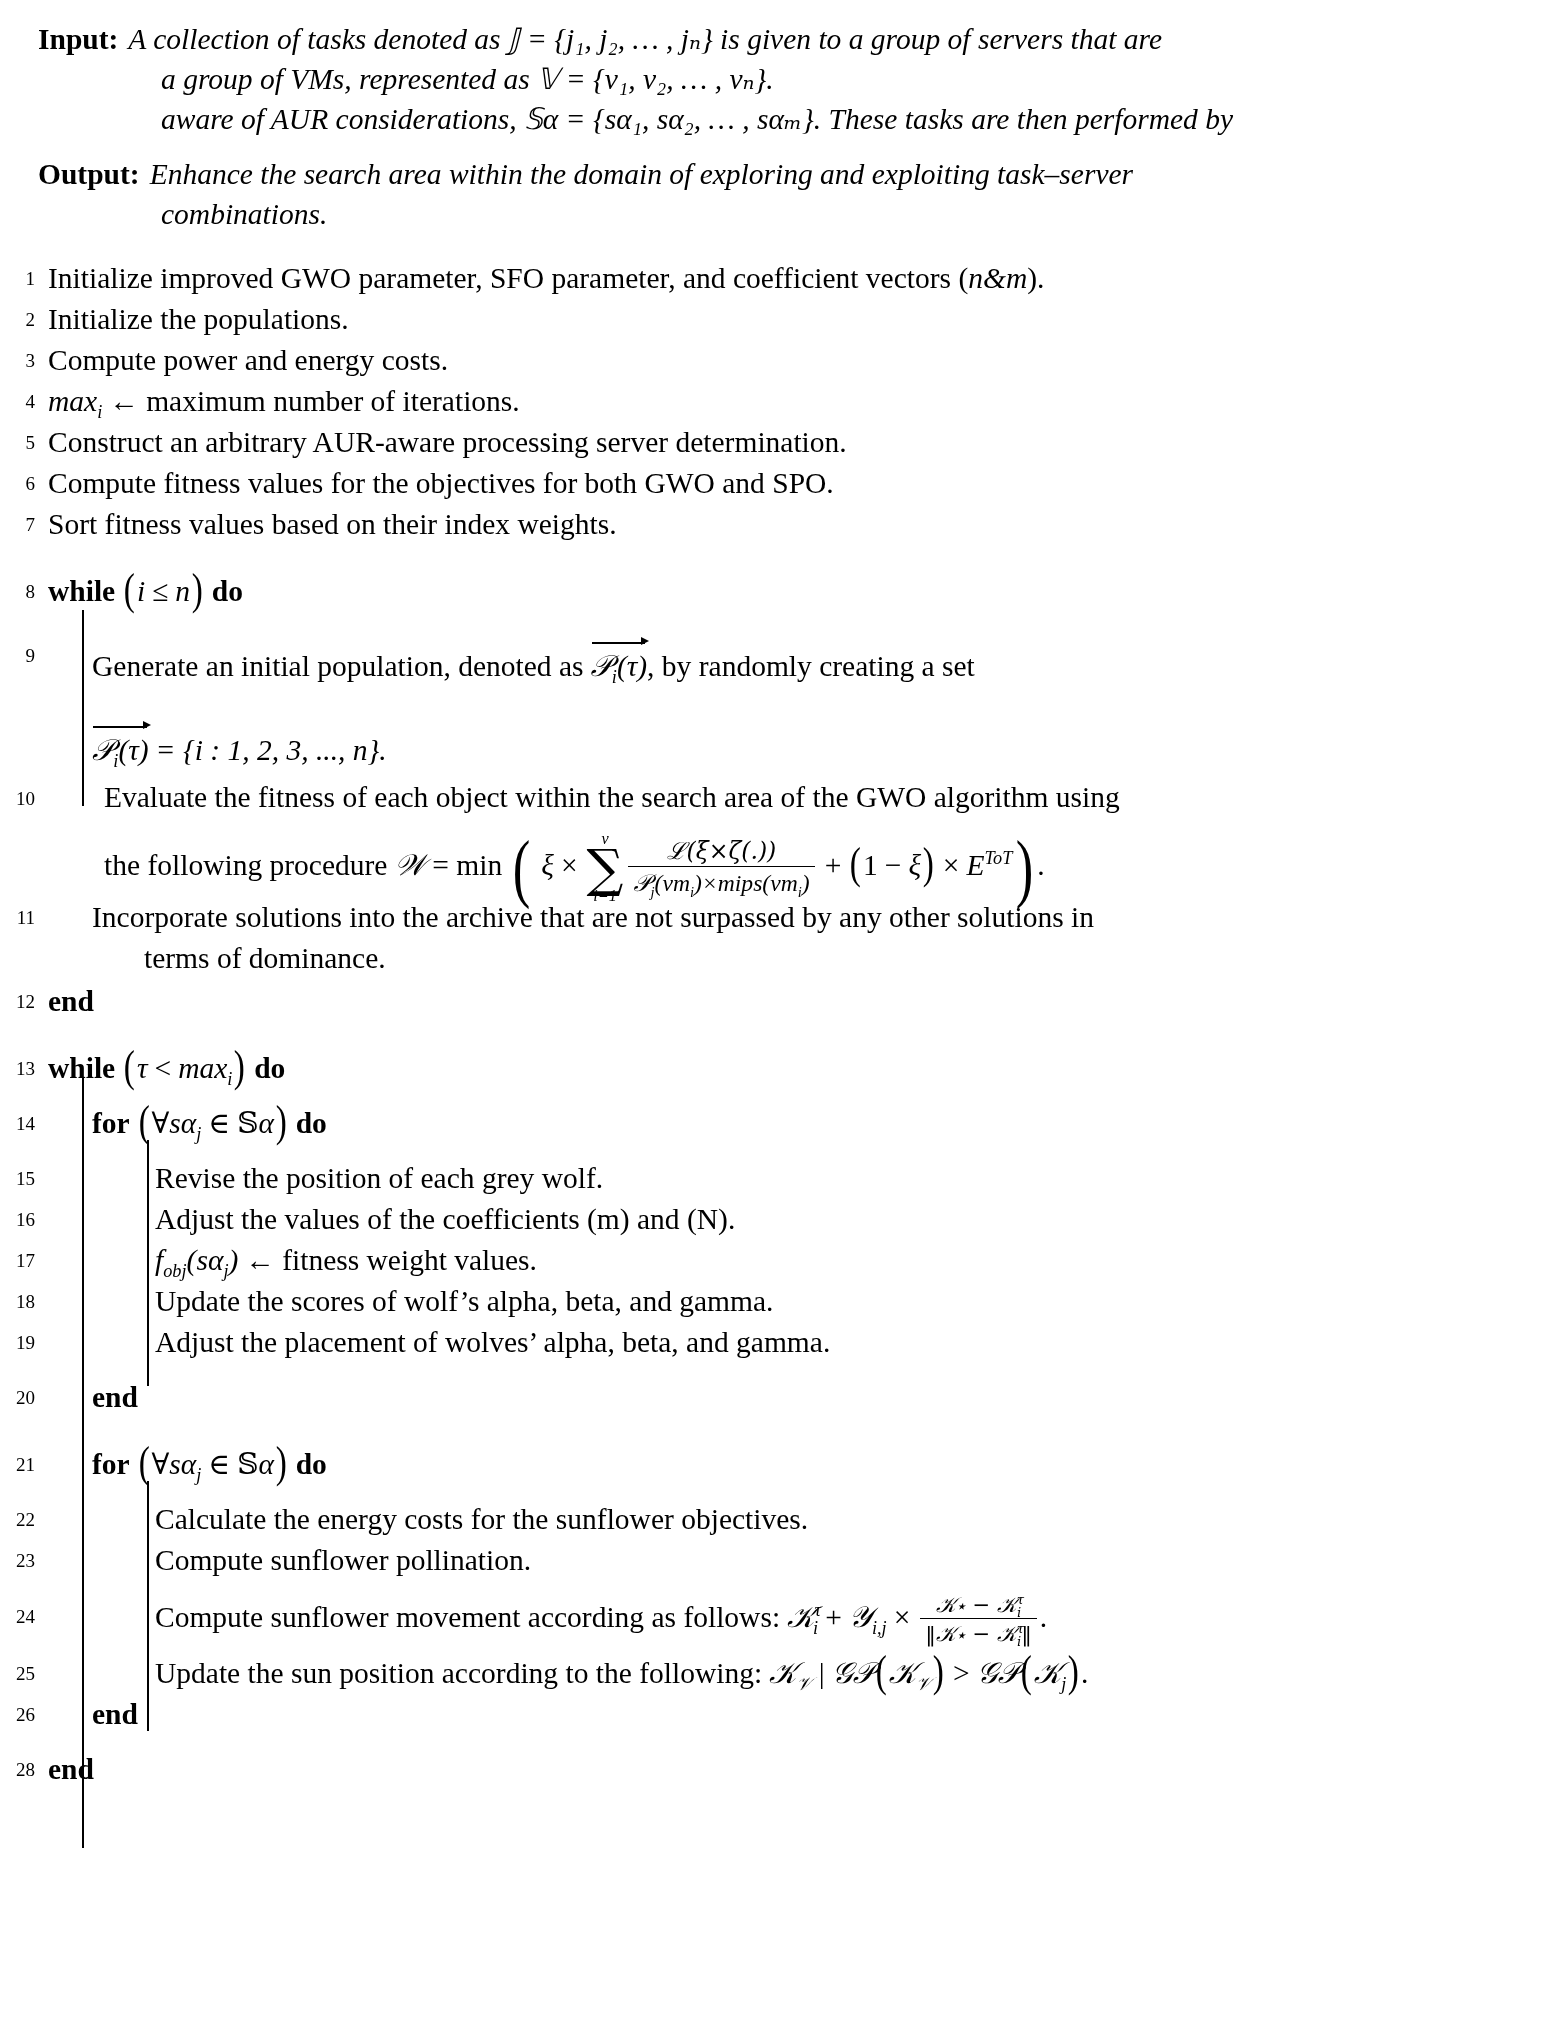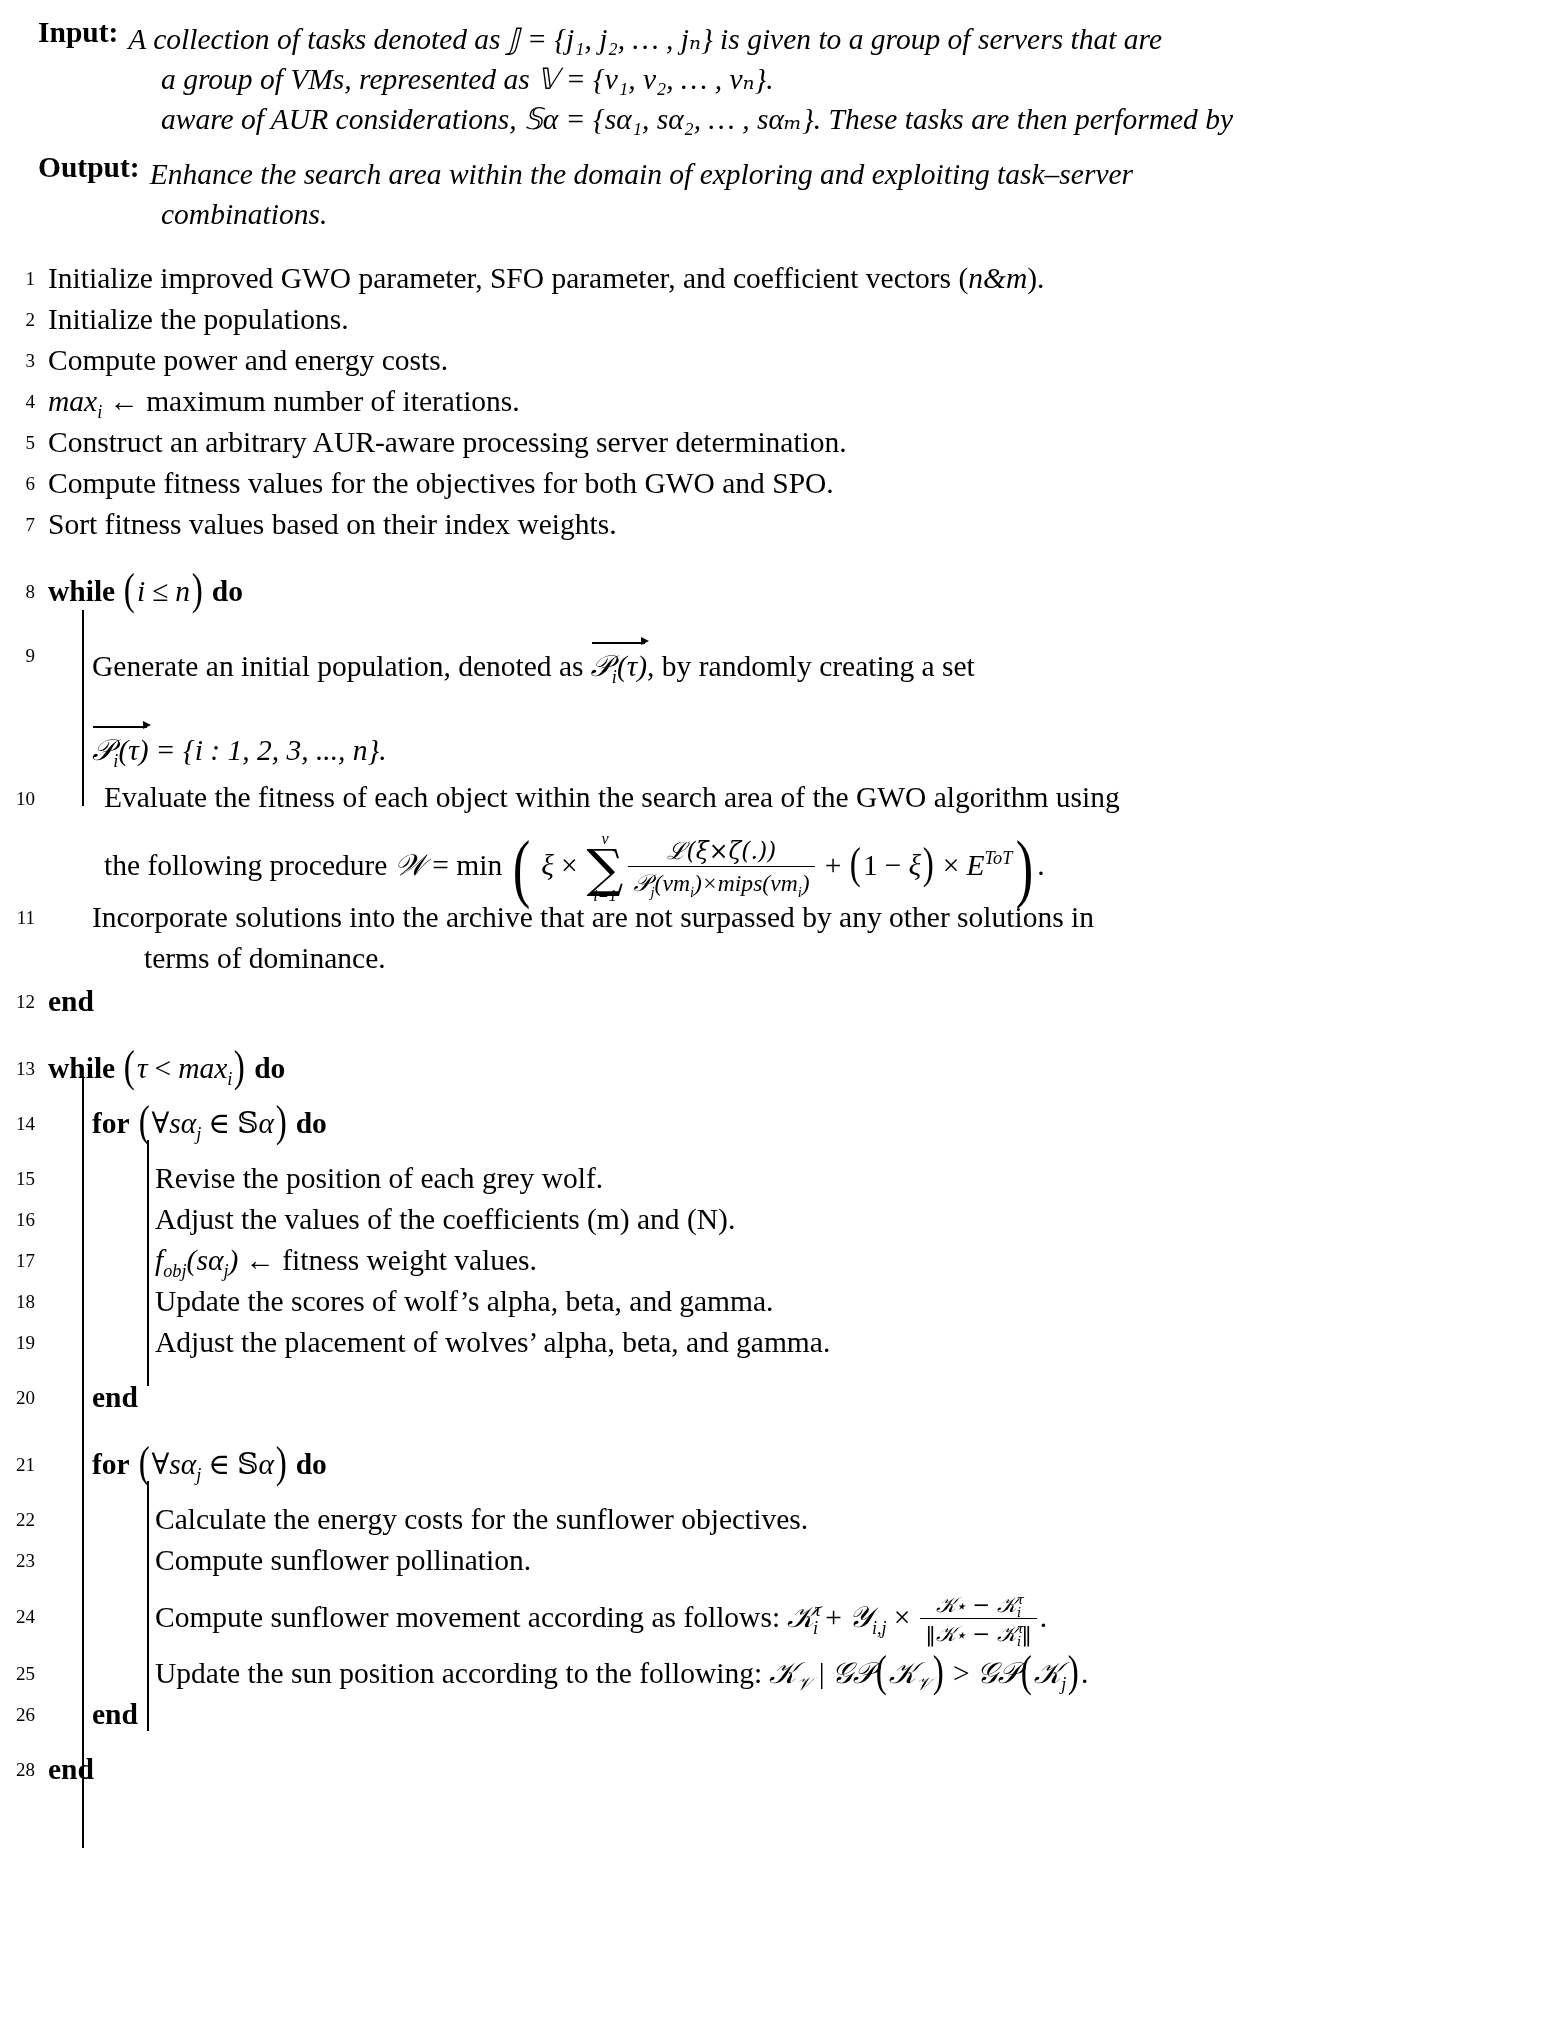--- a/index.html
+++ b/index.html
@@ -23,21 +23,21 @@
     box-sizing: border-box;
   }
 
   
   .io-block {
     padding-left: 38px;
     padding-right: 30px;
   }
   .io-row {
     display: flex;
-    align-items: center;
+    align-items: flex-end;
     font-size: 29.5px;
     line-height: 40px;
   }
   .io-kw {
     font-weight: bold;
     font-style: normal;
     white-space: nowrap;
     padding-right: 10px;
   }
   .io-text {

